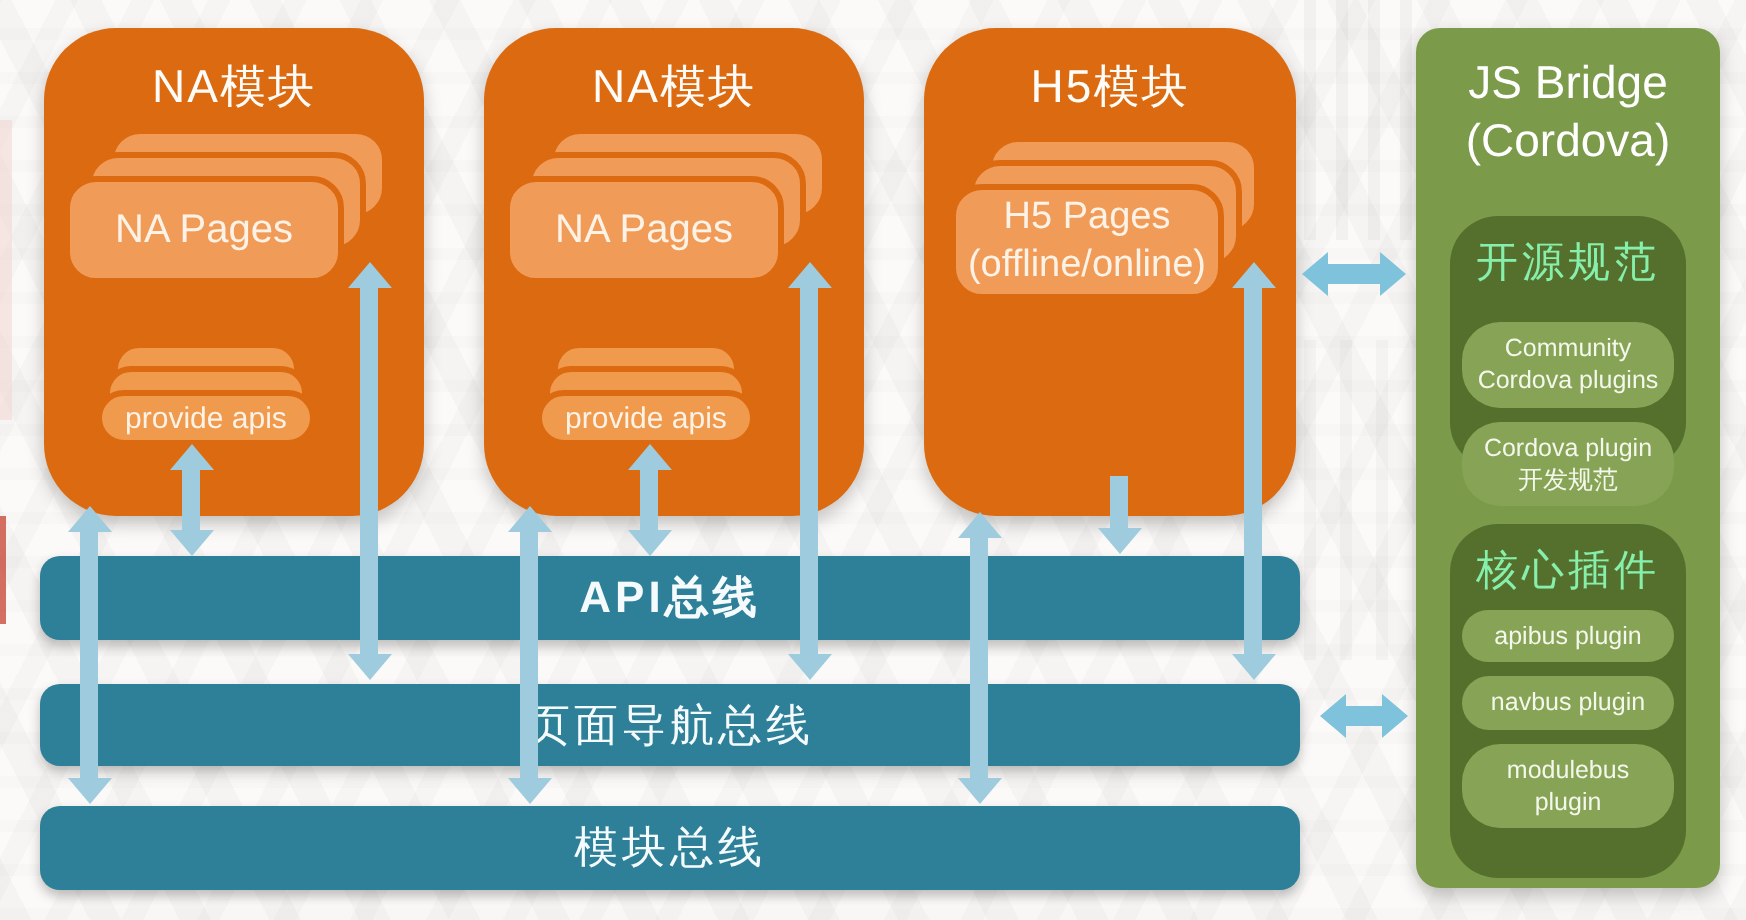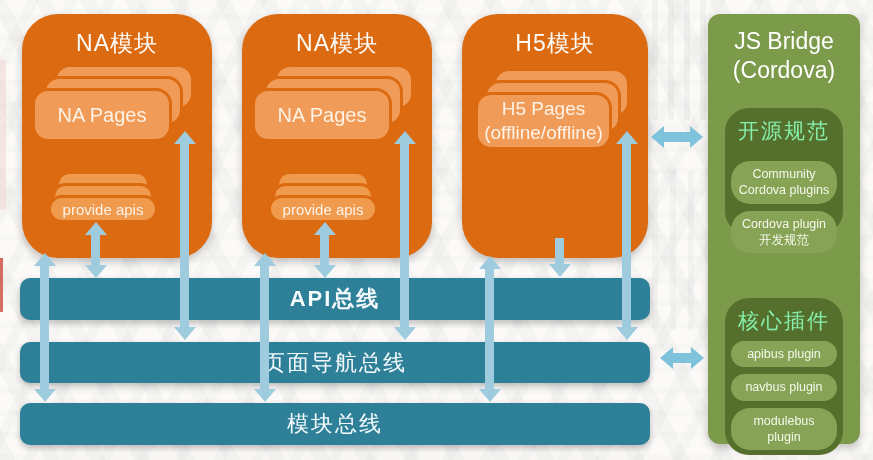--- a/index.html
+++ b/index.html
@@ -141,21 +141,21 @@
       <div class="card-text">provide apis</div>
     </div>
   </div>
 
   <div class="module" style="left:462px;width:186px;">
     <div class="module-title">H5模块</div>
     <div class="card" style="left:31px;top:54px;width:137px;height:50px;"></div>
     <div class="card" style="left:22px;top:66px;width:137px;height:54px;"></div>
     <div class="card" style="left:13px;top:78px;width:137px;height:58px;">
       <div class="card-text small">H5 Pages
-(offline/offline)</div>
+(offline/online)</div>
     </div>
   </div>
 
   <div class="bus" style="top:278px;height:42px;font-weight:bold;">
     <span style="line-height:42px;">API总线</span>
   </div>
   <div class="bus" style="top:342px;height:41px;">
     <span style="line-height:41px;">页面导航总线</span>
   </div>
   <div class="bus" style="top:403px;height:42px;">
@@ -180,21 +180,21 @@
 (Cordova)</div>
 
     <div class="section" style="top:94px;height:127px;">
       <div class="section-title">开源规范</div>
       <div class="pill-g" style="margin-top:14px;">Community
 Cordova plugins</div>
       <div class="pill-g">Cordova plugin
 开发规范</div>
     </div>
 
-    <div class="section" style="top:248px;height:157px;margin-top:36px;">
+    <div class="section" style="top:248px;height:177px;">
       <div class="section-title">核心插件</div>
       <div class="pill-g" style="margin-top:4px;">apibus  plugin</div>
       <div class="pill-g">navbus plugin</div>
       <div class="pill-g">modulebus
 plugin</div>
     </div>
   </div>
 
 </div>
 

